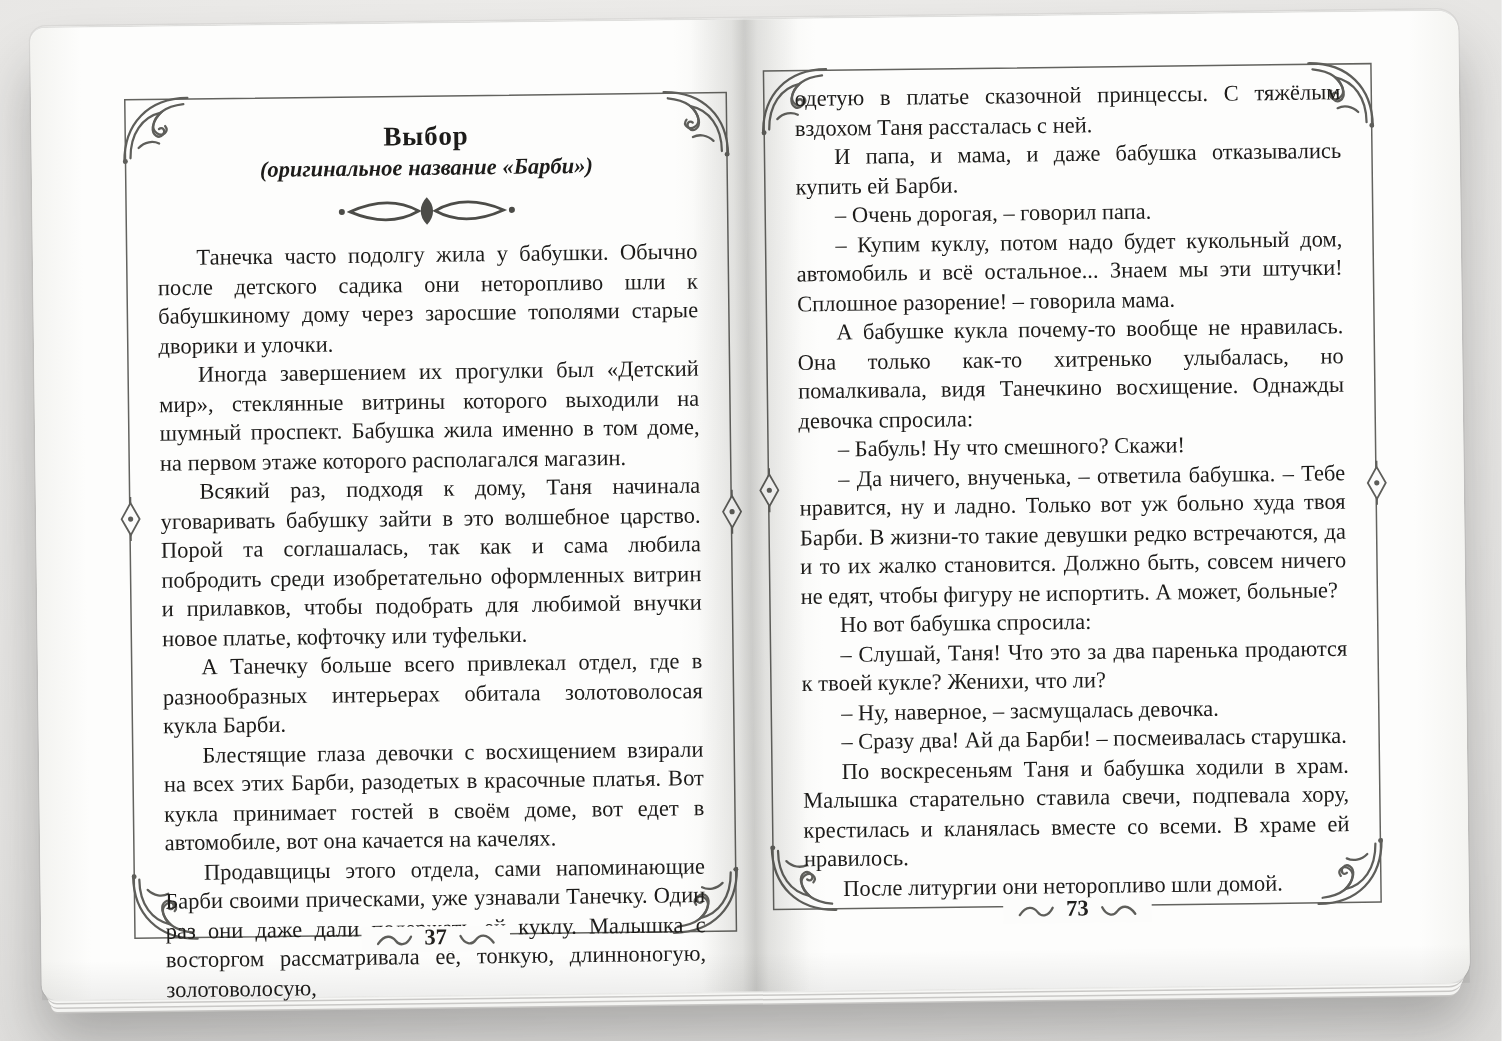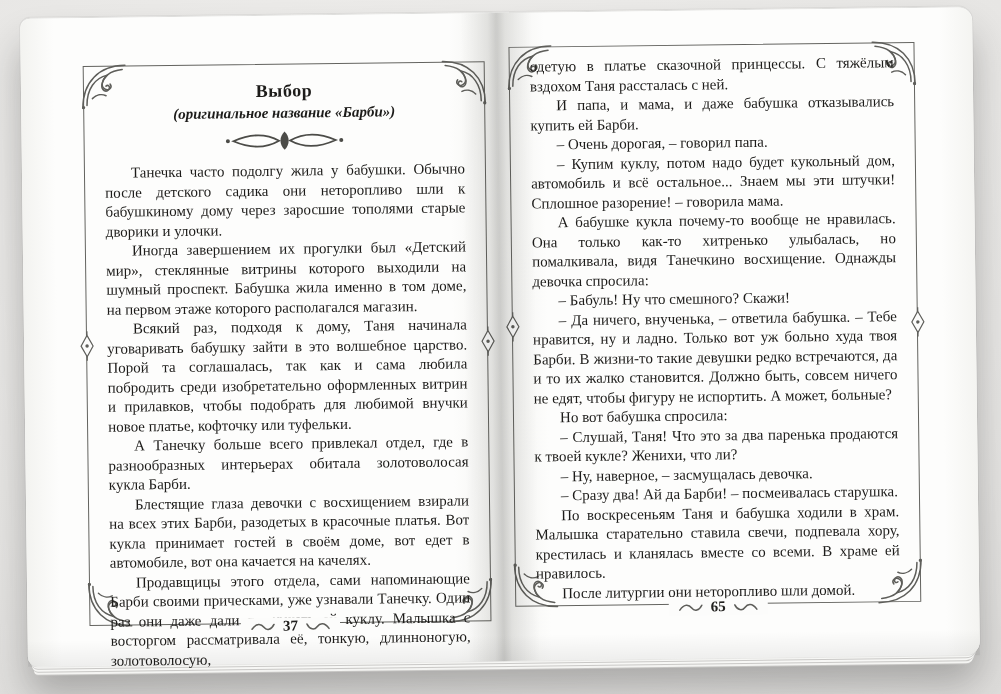--- a/index.html
+++ b/index.html
@@ -177,21 +177,21 @@
           <p class="body-par">– Ну, наверное, – засмущалась девочка.</p>
           <p class="body-par">– Сразу два! Ай да Барби! – посмеивалась старушка.</p>
           <p class="body-par">По воскресеньям Таня и бабушка ходили в храм. Малышка старательно ставила свечи, подпевала хору, крестилась и кланялась вместе со всеми. В храме ей нравилось.</p>
           <p class="body-par">После литургии они неторопливо шли домой.</p>
         </div>
 
         <div class="pagenum">
           <svg class="numorn" viewBox="0 0 28 12">
               <use href="#numorn"></use>
             </svg>
-          <span>65</span>
+          <span>73</span>
           <svg class="numorn flip" viewBox="0 0 28 12">
               <use href="#numorn"></use>
             </svg>
         </div>
       </div>
     </div>
 
     <div class="spine"></div>
     <div class="bottom-shade"></div>
   </div>

